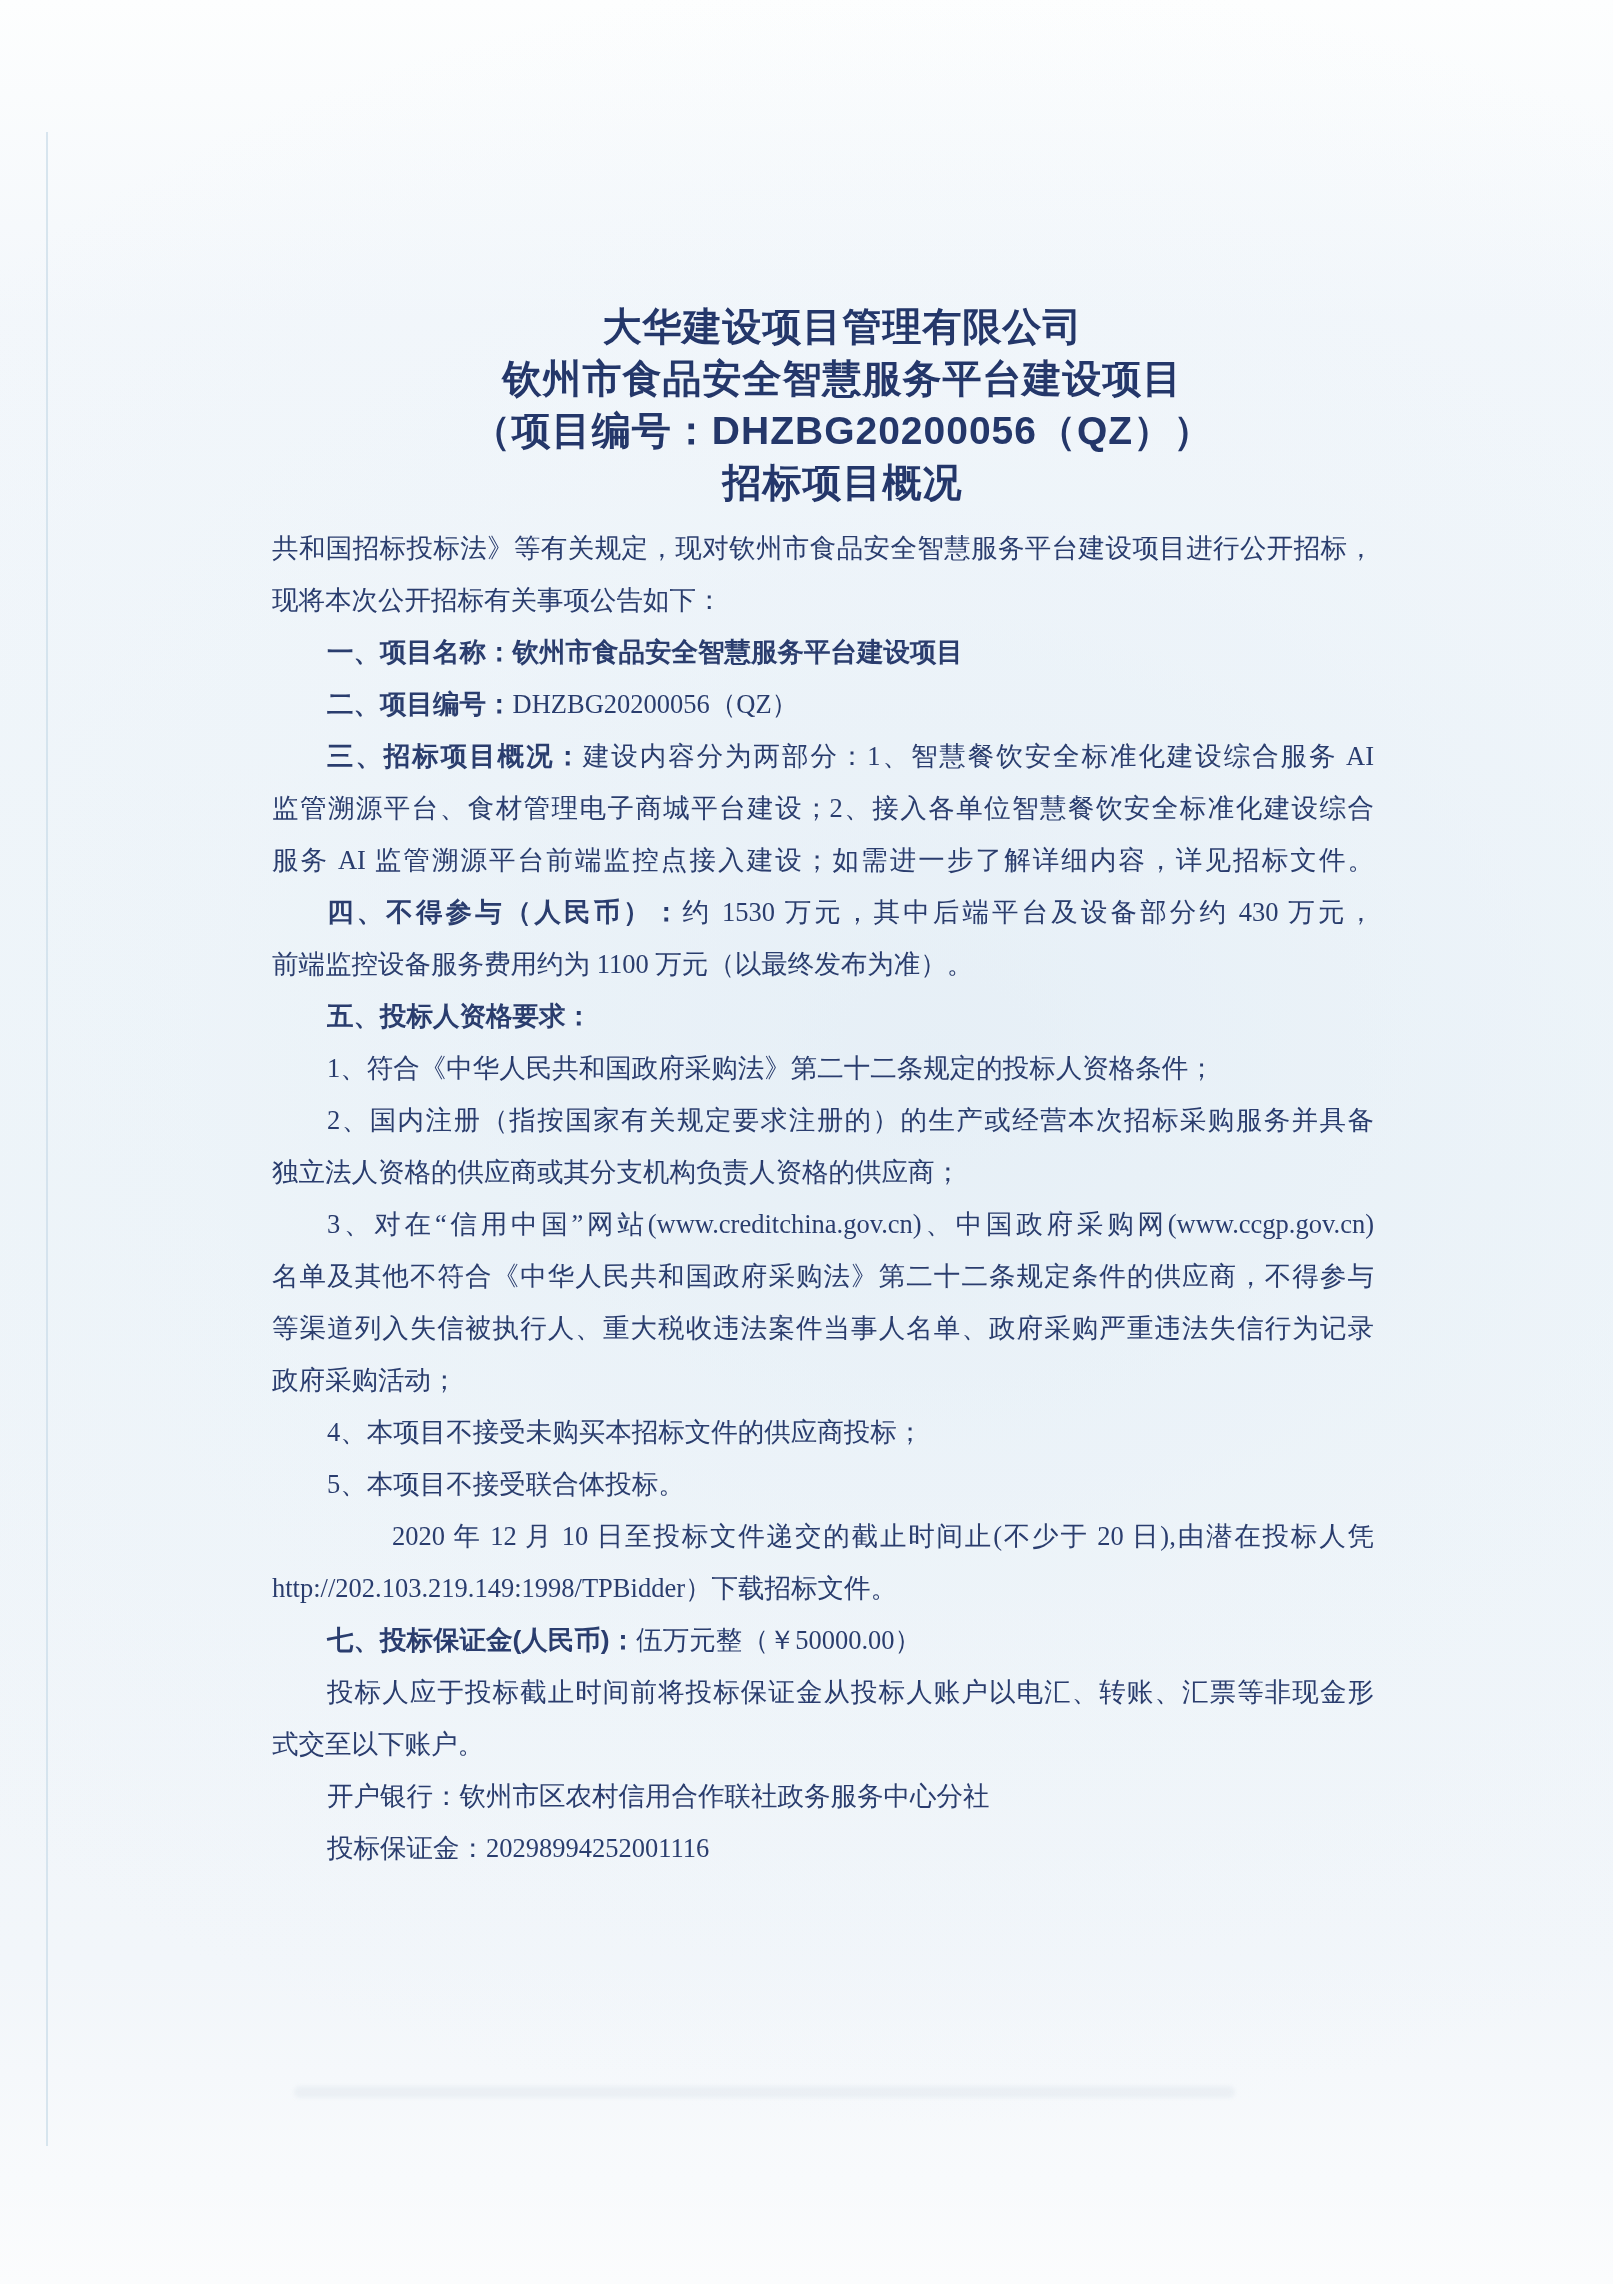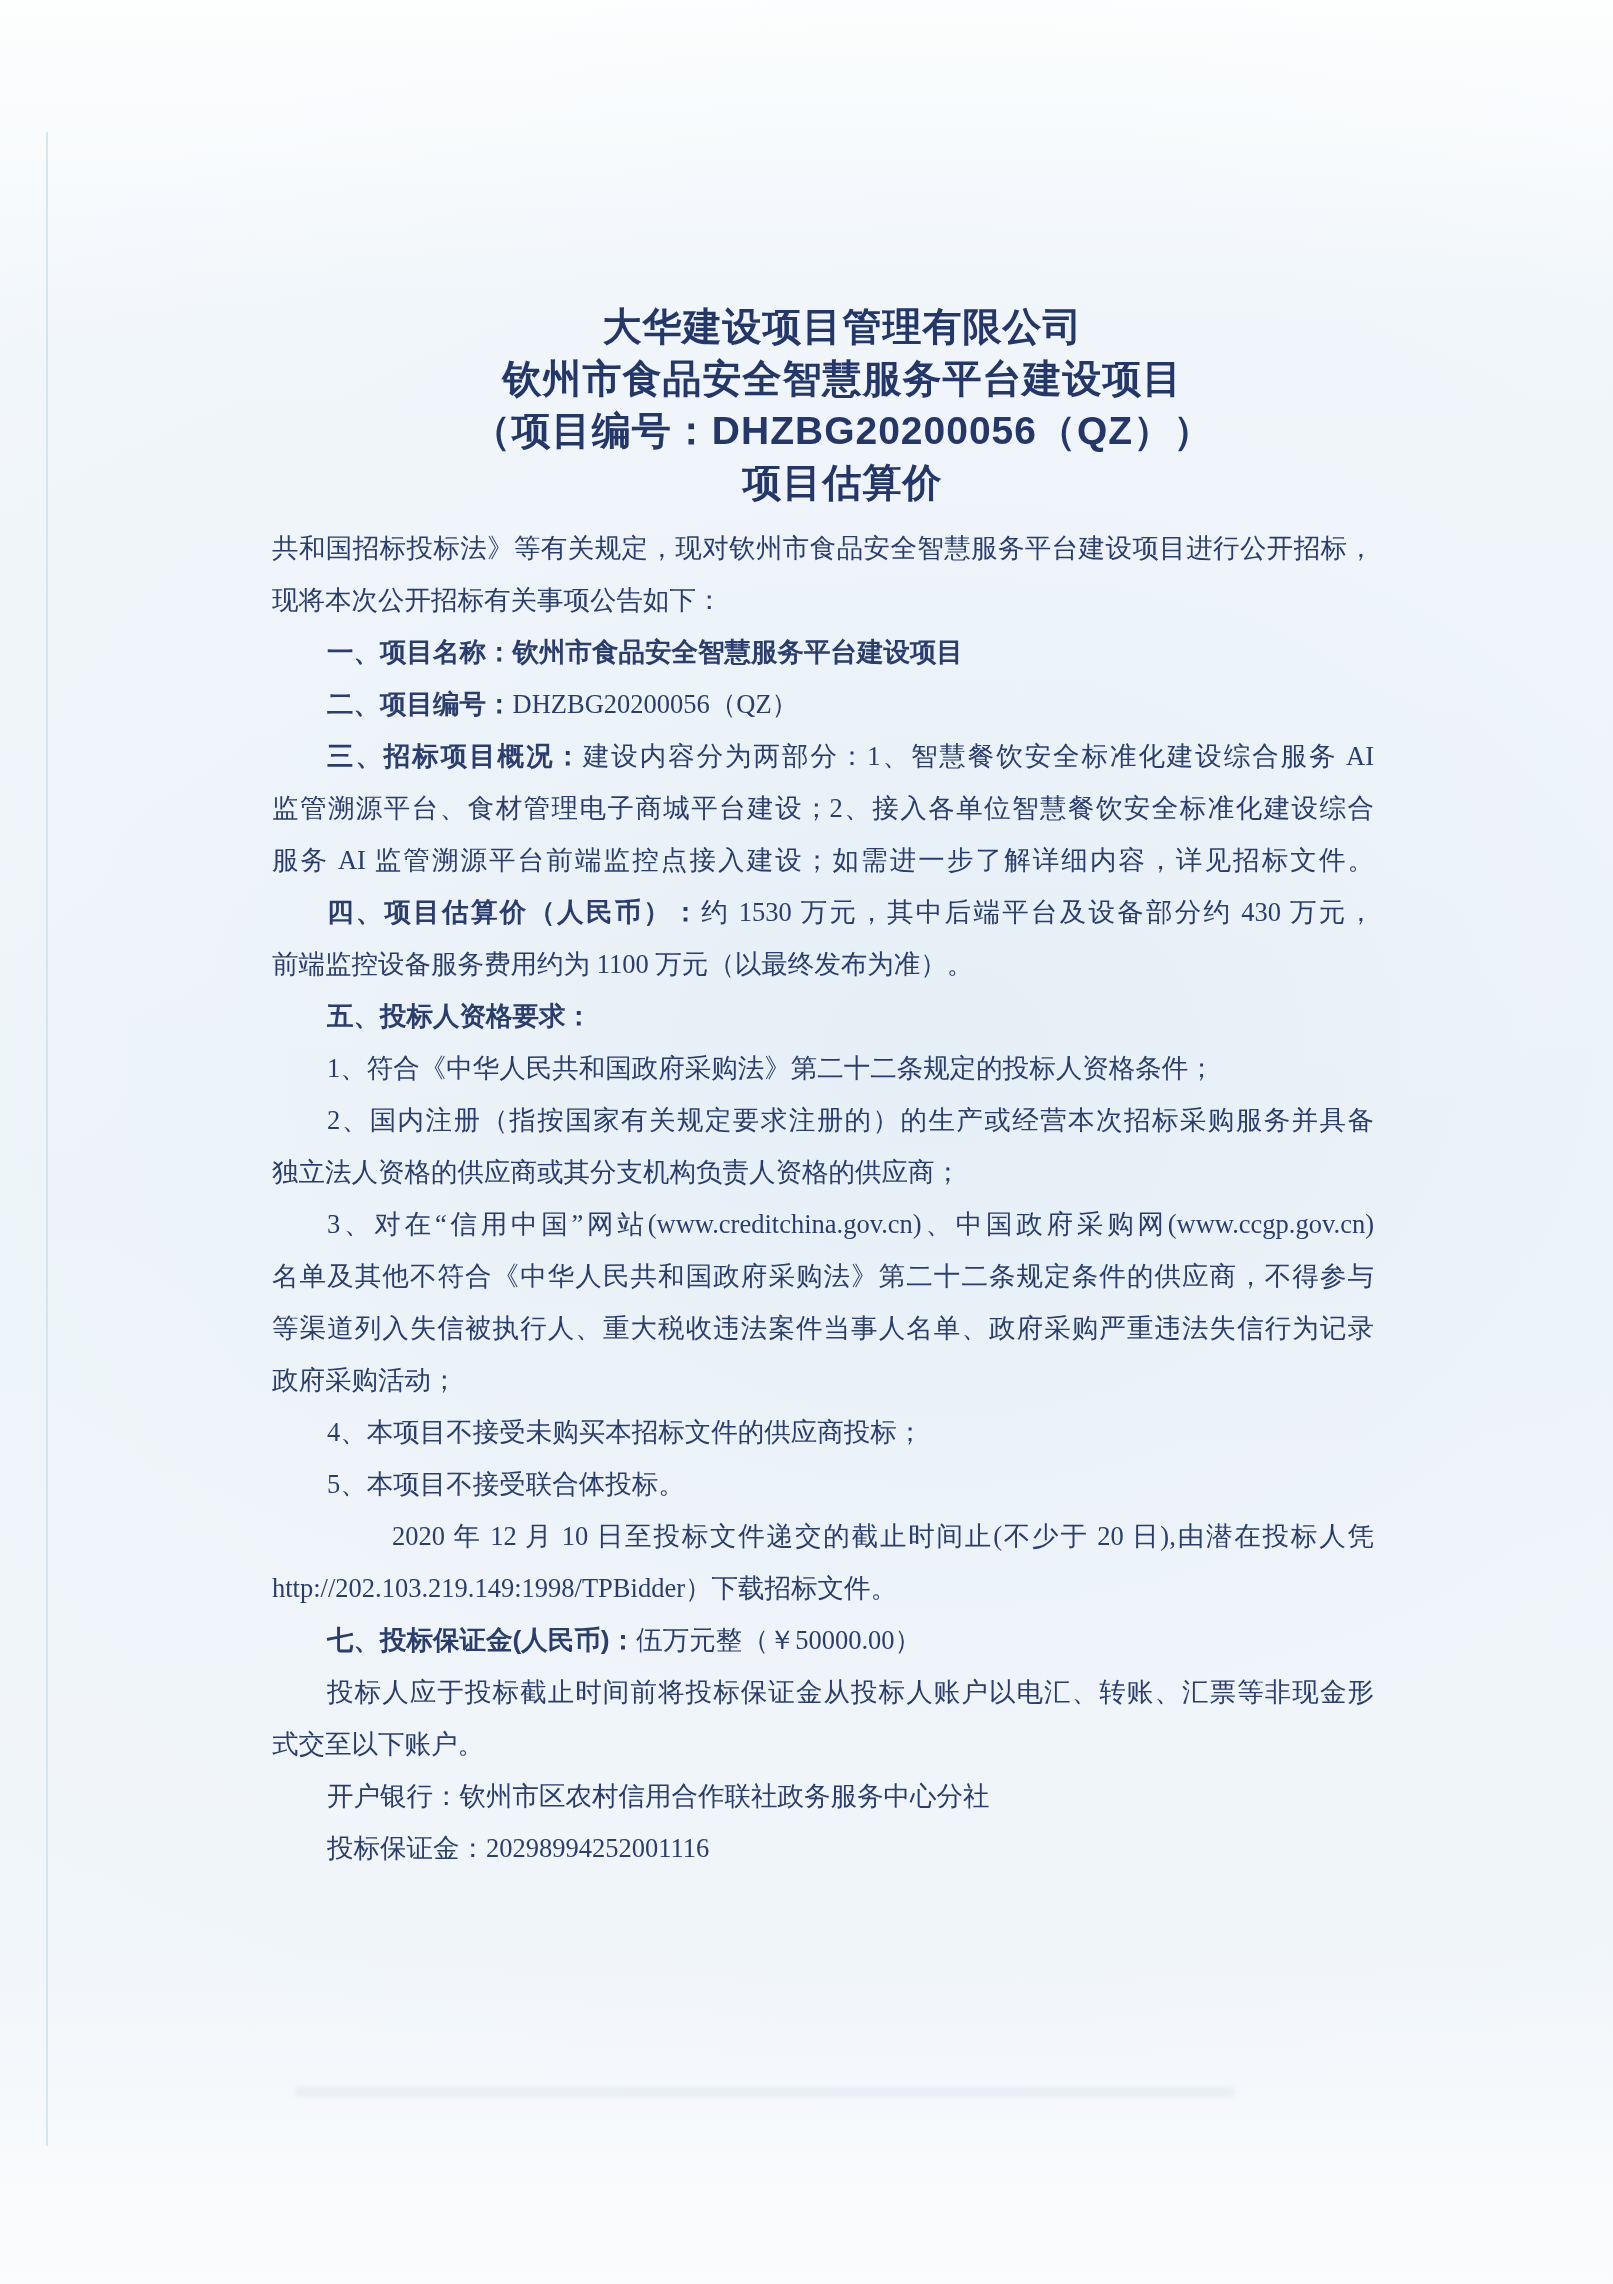--- a/index.html
+++ b/index.html
@@ -85,32 +85,32 @@
 <div class="page">
   <div class="scan-streak"></div>
   <div class="smudge"></div>
 
   <div class="content">
 
     <div class="title-block">
       <div class="title-line">大华建设项目管理有限公司</div>
       <div class="title-line">钦州市食品安全智慧服务平台建设项目</div>
       <div class="title-line">（项目编号：DHZBG20200056（QZ））</div>
-      <div class="title-line">项目估算价</div>
+      <div class="title-line">招标项目概况</div>
     </div>
 
     <div class="body-block">
       <div class="ln full"><b class="lbl"></b><span>共和国招标投标法》等有关规定，现对钦州市食品安全智慧服务平台建设项目进行公开招标，</span></div>
       <div class="ln"><b class="lbl"></b><span>现将本次公开招标有关事项公告如下：</span></div>
       <div class="ln ind2"><b class="lbl">一、项目名称：钦州市食品安全智慧服务平台建设项目</b><span></span></div>
       <div class="ln ind2"><b class="lbl">二、项目编号：</b><span>DHZBG20200056（QZ）</span></div>
       <div class="ln ind2 full"><b class="lbl">三、招标项目概况：</b><span>建设内容分为两部分：1、智慧餐饮安全标准化建设综合服务 AI</span></div>
       <div class="ln full"><b class="lbl"></b><span>监管溯源平台、食材管理电子商城平台建设；2、接入各单位智慧餐饮安全标准化建设综合</span></div>
       <div class="ln full"><b class="lbl"></b><span>服务 AI 监管溯源平台前端监控点接入建设；如需进一步了解详细内容，详见招标文件。</span></div>
-      <div class="ln ind2 full"><b class="lbl">四、项目估算价（人民币）：</b><span>约 1530 万元，其中后端平台及设备部分约 430 万元，</span></div>
+      <div class="ln ind2 full"><b class="lbl">四、不得参与（人民币）：</b><span>约 1530 万元，其中后端平台及设备部分约 430 万元，</span></div>
       <div class="ln"><b class="lbl"></b><span>前端监控设备服务费用约为 1100 万元（以最终发布为准）。</span></div>
       <div class="ln ind2"><b class="lbl">五、投标人资格要求：</b><span></span></div>
       <div class="ln ind2"><b class="lbl"></b><span>1、符合《中华人民共和国政府采购法》第二十二条规定的投标人资格条件；</span></div>
       <div class="ln ind2 full"><b class="lbl"></b><span>2、国内注册（指按国家有关规定要求注册的）的生产或经营本次招标采购服务并具备</span></div>
       <div class="ln"><b class="lbl"></b><span>独立法人资格的供应商或其分支机构负责人资格的供应商；</span></div>
       <div class="ln ind2 full"><b class="lbl"></b><span>3、对在“信用中国”网站(www.creditchina.gov.cn)、中国政府采购网(www.ccgp.gov.cn)</span></div>
       <div class="ln full"><b class="lbl"></b><span>名单及其他不符合《中华人民共和国政府采购法》第二十二条规定条件的供应商，不得参与</span></div>
       <div class="ln full"><b class="lbl"></b><span>等渠道列入失信被执行人、重大税收违法案件当事人名单、政府采购严重违法失信行为记录</span></div>
       <div class="ln"><b class="lbl"></b><span>政府采购活动；</span></div>
       <div class="ln ind2"><b class="lbl"></b><span>4、本项目不接受未购买本招标文件的供应商投标；</span></div>

